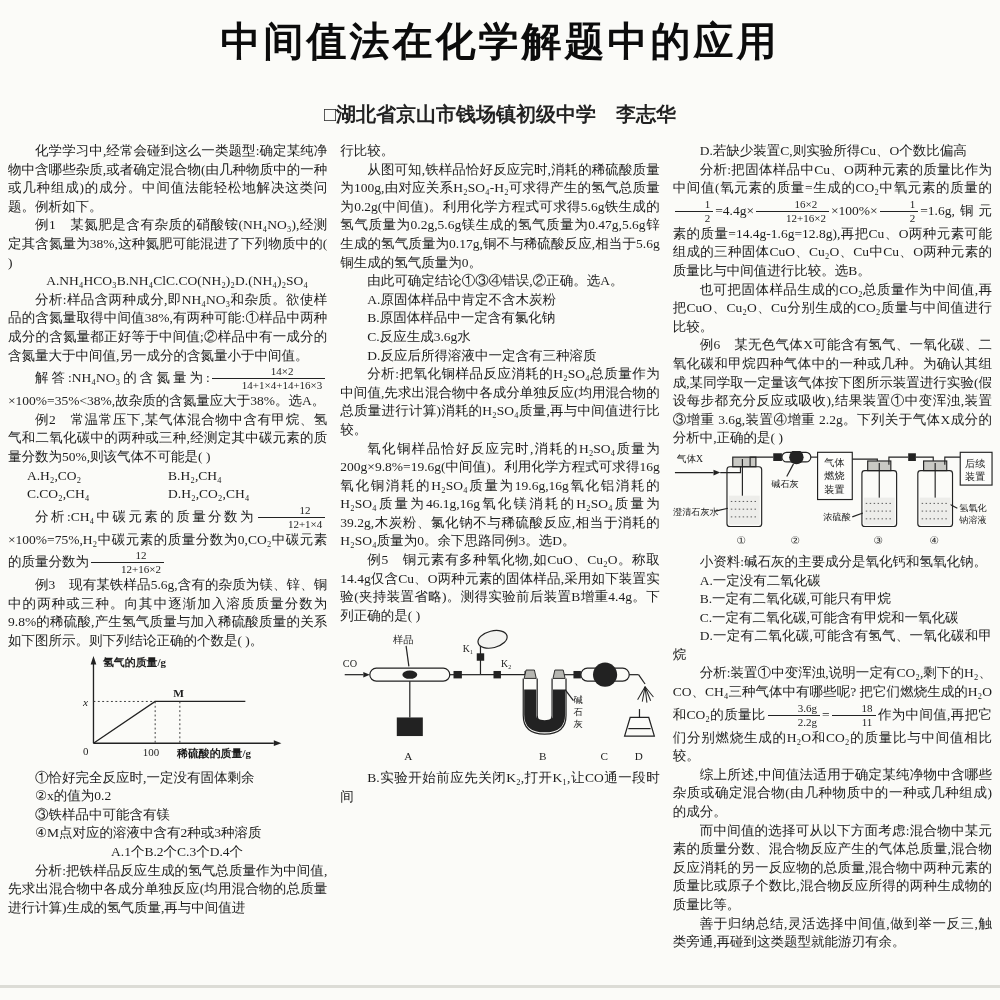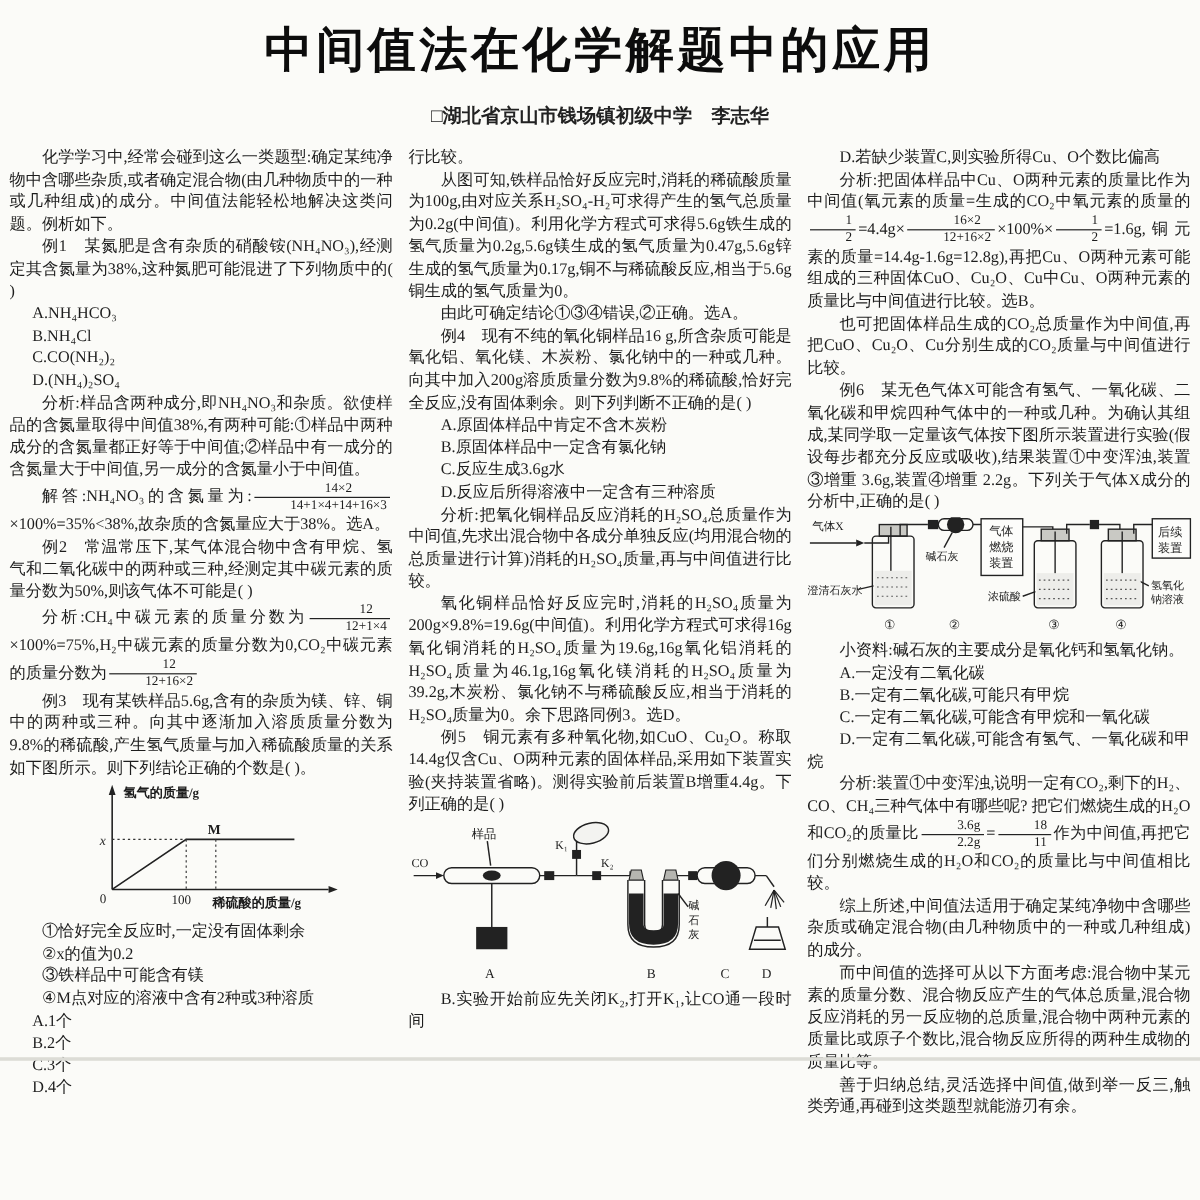--- a/index.html
+++ b/index.html
@@ -3,32 +3,32 @@
 <meta charset="utf-8">
 <style>
   * { margin:0; padding:0; box-sizing:border-box; }
   html,body { width:1000px; height:1000px; }
   body {
     background:#fbfbf8;
     font-family:"Liberation Serif","DejaVu Serif",serif;
     color:#1d1d1d;
     overflow:hidden;
   }
-  .page { width:1000px; height:884px; position:relative; padding:8px 8px 0; }
+  .page { width:1000px; height:988px; position:relative; padding:8px 8px 0; }
   .title {
     font-family:"Liberation Sans","DejaVu Sans",sans-serif;
     font-weight:900; font-size:40px; letter-spacing:3px;
     text-align:center; color:#0c0c0c; margin-top:6px;
   }
-  .byline { text-align:center; font-size:16px; font-weight:bold; margin:18px 0 14px; color:#222;font-family:Liberation Serif, serif; }
+  .byline { text-align:center; font-size:20px; font-weight:bold; margin:32px 0 14px; color:#222;font-family:Liberation Serif, serif; }
   .cols { display:flex; gap:13px; align-items:flex-start; }
   .col { flex:1; min-width:0; text-align:justify; font-size:13.5px; line-height:18.6px; }
   .col p { text-indent:2em; }
   .col p.noind { text-indent:0; }
-  .opts-row { display:flex; justify-content:center; padding-left:1.4em; text-indent:0 !important;flex-direction:column; }
+  .opts-row { display:flex; justify-content:center; padding-left:1.4em; text-indent:0 !important; }
   .opts-row span { white-space:nowrap; }
   .opts-grid { display:grid; grid-template-columns:47% 53%; padding-left:1.4em; text-indent:0 !important; }
   .frac { display:inline-flex; flex-direction:column; text-align:center;
           vertical-align:middle; font-size:11px; line-height:13px; margin:0 2px; }
   .frac .fn { border-bottom:1px solid #222; padding:0 3px; }
   .frac .fd { padding:0 3px; }
   .fig { margin:3px 0; text-align:center; }
   .fig svg { display:block; }
   .fig-chart svg { margin:0 auto 0 26px; }
   .fig-app svg { margin:0 auto; }
@@ -52,20 +52,26 @@
         <span>B.NH₄Cl</span>
         <span>C.CO(NH₂)₂</span>
         <span>D.(NH₄)₂SO₄</span>
       </p>
       <p>分析:样品含两种成分,即NH₄NO₃和杂质。欲使样品的含氮量取得中间值38%,有两种可能:①样品中两种成分的含氮量都正好等于中间值;②样品中有一成分的含氮量大于中间值,另一成分的含氮量小于中间值。</p>
       <p><span>解答:NH₄NO₃的含氮量为:</span><span class="frac">
             <span class="fn">14×2</span>
             <span class="fd">14+1×4+14+16×3</span>
           </span><span>×100%=35%&lt;38%,故杂质的含氮量应大于38%。选A。</span></p>
       <p>例2　常温常压下,某气体混合物中含有甲烷、氢气和二氧化碳中的两种或三种,经测定其中碳元素的质量分数为50%,则该气体不可能是(  )</p>
+      <p class="opts-grid">
+        <span>A.H₂,CO₂</span>
+        <span>B.H₂,CH₄</span>
+        <span>C.CO₂,CH₄</span>
+        <span>D.H₂,CO₂,CH₄</span>
+      </p>
       <p><span>分析:CH₄中碳元素的质量分数为</span><span class="frac">
             <span class="fn">12</span>
             <span class="fd">12+1×4</span>
           </span><span>×100%=75%,H₂中碳元素的质量分数为0,CO₂中碳元素的质量分数为</span><span class="frac">
             <span class="fn">12</span>
             <span class="fd">12+16×2</span>
           </span></p>
       <p>例3　现有某铁样品5.6g,含有的杂质为镁、锌、铜中的两种或三种。向其中逐渐加入溶质质量分数为9.8%的稀硫酸,产生氢气质量与加入稀硫酸质量的关系如下图所示。则下列结论正确的个数是(  )。</p>
 
       <div class="fig fig-chart">
@@ -94,27 +100,27 @@
       <p>①恰好完全反应时,一定没有固体剩余</p>
       <p>②x的值为0.2</p>
       <p>③铁样品中可能含有镁</p>
       <p>④M点对应的溶液中含有2种或3种溶质</p>
       <p class="opts-row">
         <span>A.1个</span>
         <span>B.2个</span>
         <span>C.3个</span>
         <span>D.4个</span>
       </p>
+      <p>分析:把铁样品反应生成的氢气总质量作为中间值,先求出混合物中各成分单独反应(均用混合物的总质量进行计算)生成的氢气质量,再与中间值进</p>
     </div>
 
     <div class="col">
       <p class="noind">行比较。</p>
       <p>从图可知,铁样品恰好反应完时,消耗的稀硫酸质量为100g,由对应关系H₂SO₄-H₂可求得产生的氢气总质量为0.2g(中间值)。利用化学方程式可求得5.6g铁生成的氢气质量为0.2g,5.6g镁生成的氢气质量为0.47g,5.6g锌生成的氢气质量为0.17g,铜不与稀硫酸反应,相当于5.6g铜生成的氢气质量为0。</p>
       <p>由此可确定结论①③④错误,②正确。选A。</p>
-      <p>例4　现有不纯的氧化铜样品16 g,所含杂质可能是氧化铝、氧化镁、木炭粉、氯化钠中的一种或几种。向其中加入200g溶质质量分数为9.8%的稀硫酸,恰好完全反应,没有固体剩余。则下列判断不正确的是(  )</p>
       <p>A.原固体样品中肯定不含木炭粉</p>
       <p>B.原固体样品中一定含有氯化钠</p>
       <p>C.反应生成3.6g水</p>
       <p>D.反应后所得溶液中一定含有三种溶质</p>
       <p>分析:把氧化铜样品反应消耗的H₂SO₄总质量作为中间值,先求出混合物中各成分单独反应(均用混合物的总质量进行计算)消耗的H₂SO₄质量,再与中间值进行比较。</p>
       <p>氧化铜样品恰好反应完时,消耗的H₂SO₄质量为200g×9.8%=19.6g(中间值)。利用化学方程式可求得16g氧化铜消耗的H₂SO₄质量为19.6g,16g氧化铝消耗的H₂SO₄质量为46.1g,16g氧化镁消耗的H₂SO₄质量为39.2g,木炭粉、氯化钠不与稀硫酸反应,相当于消耗的H₂SO₄质量为0。余下思路同例3。选D。</p>
       <p>例5　铜元素有多种氧化物,如CuO、Cu₂O。称取14.4g仅含Cu、O两种元素的固体样品,采用如下装置实验(夹持装置省略)。测得实验前后装置B增重4.4g。下列正确的是(  )</p>
 
       <div class="fig fig-app">
         <svg viewBox="0 0 342 148" width="318" height="138">

